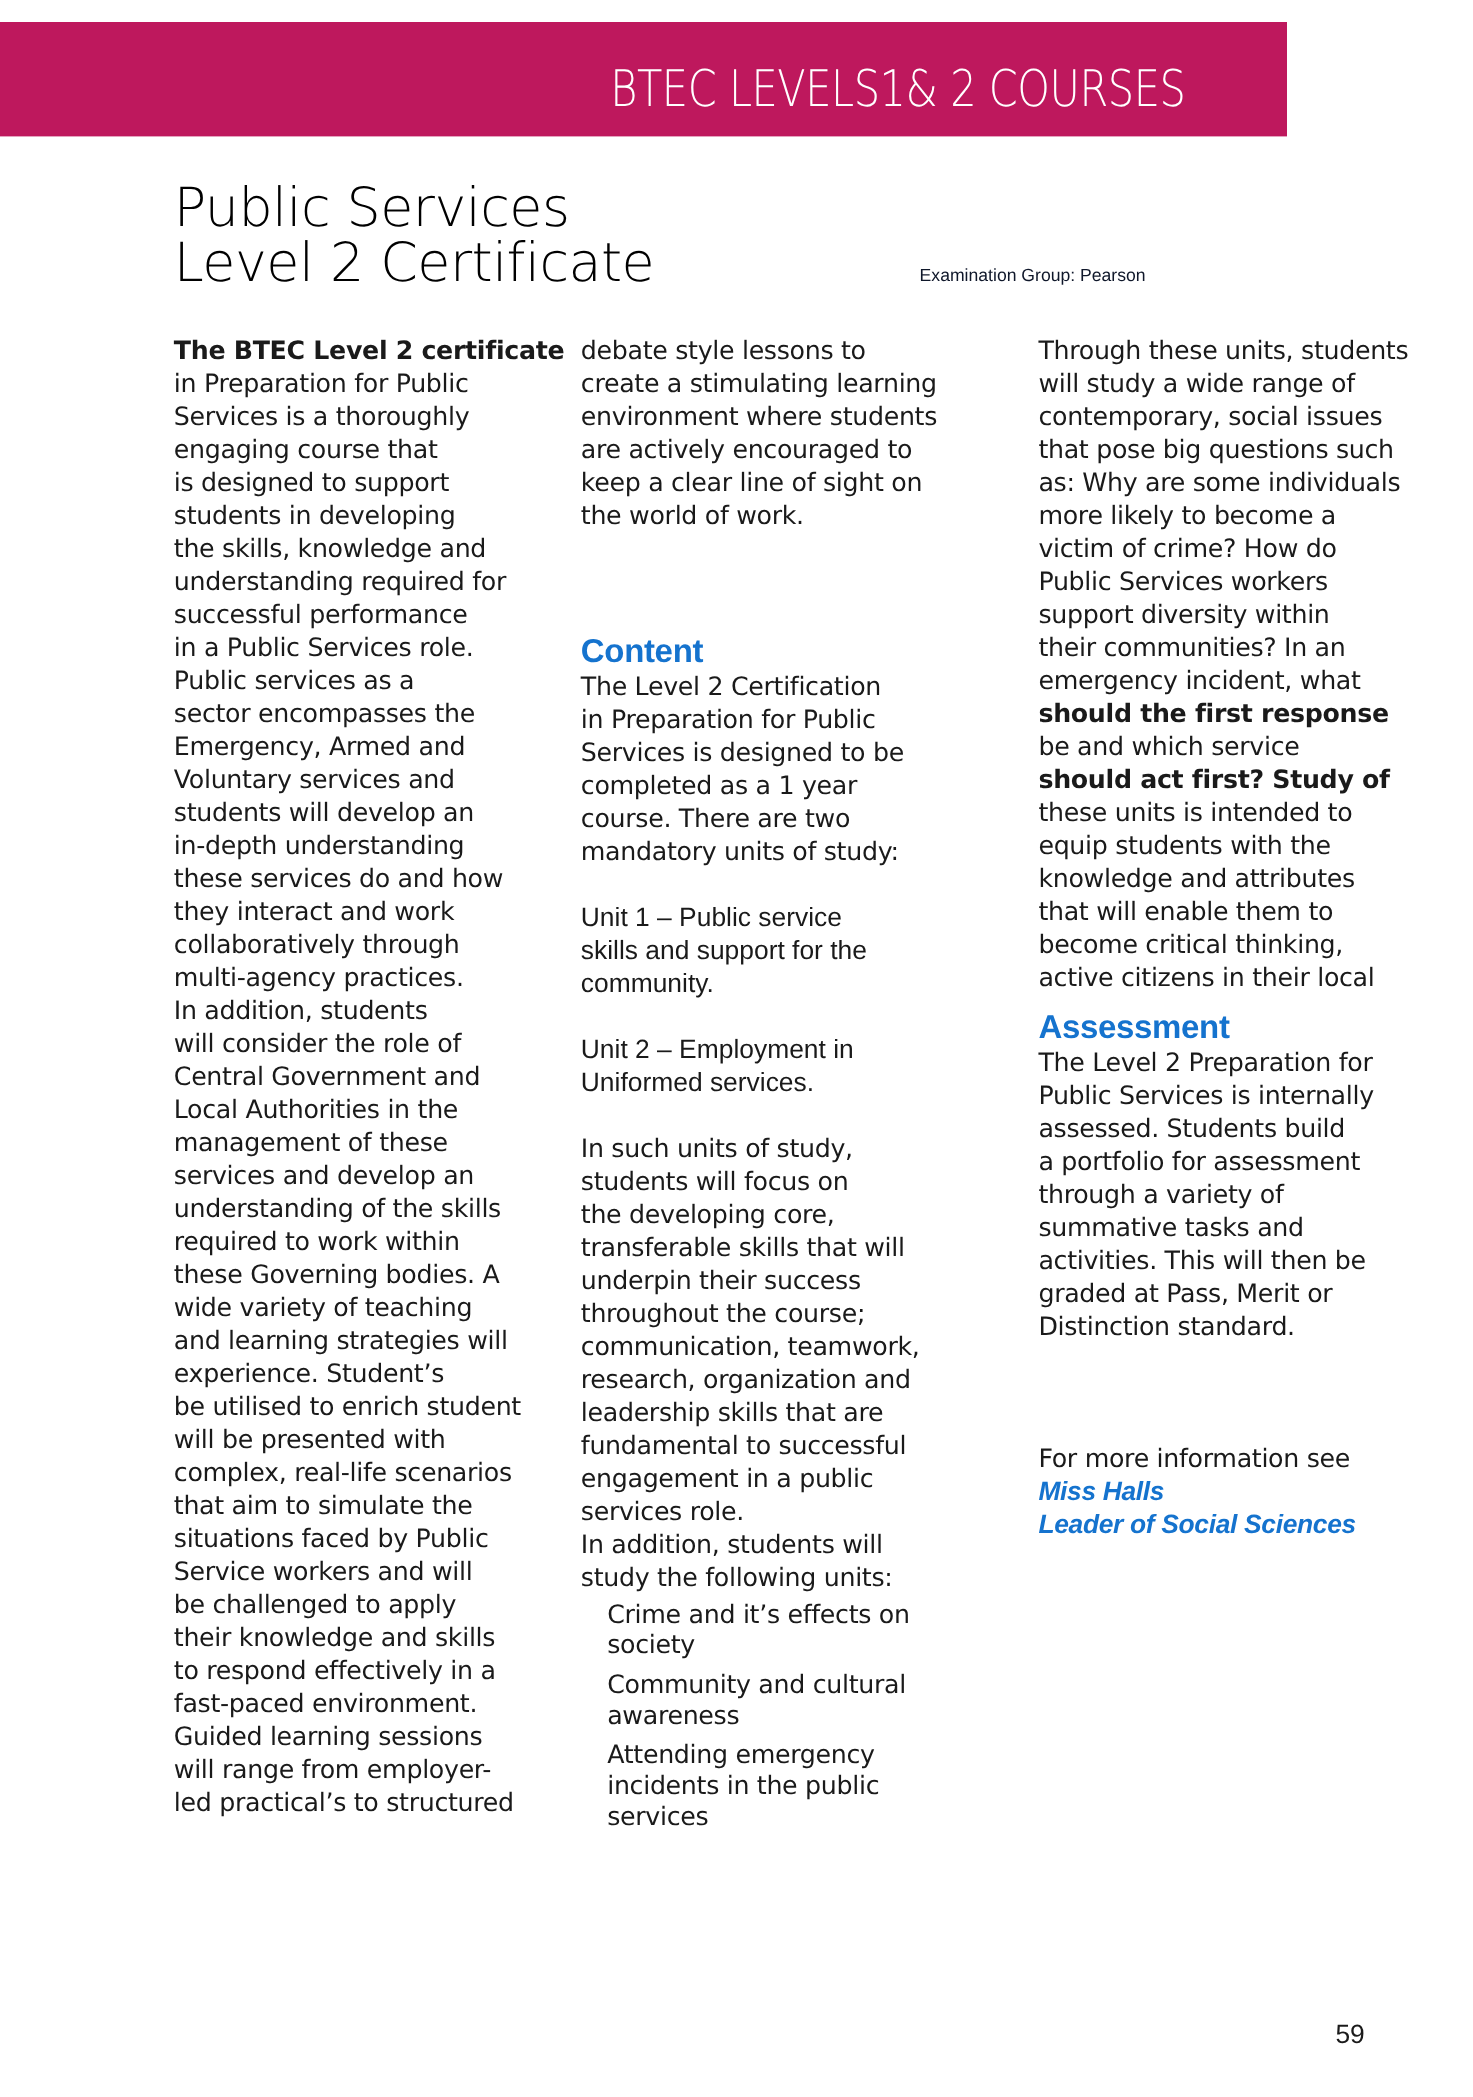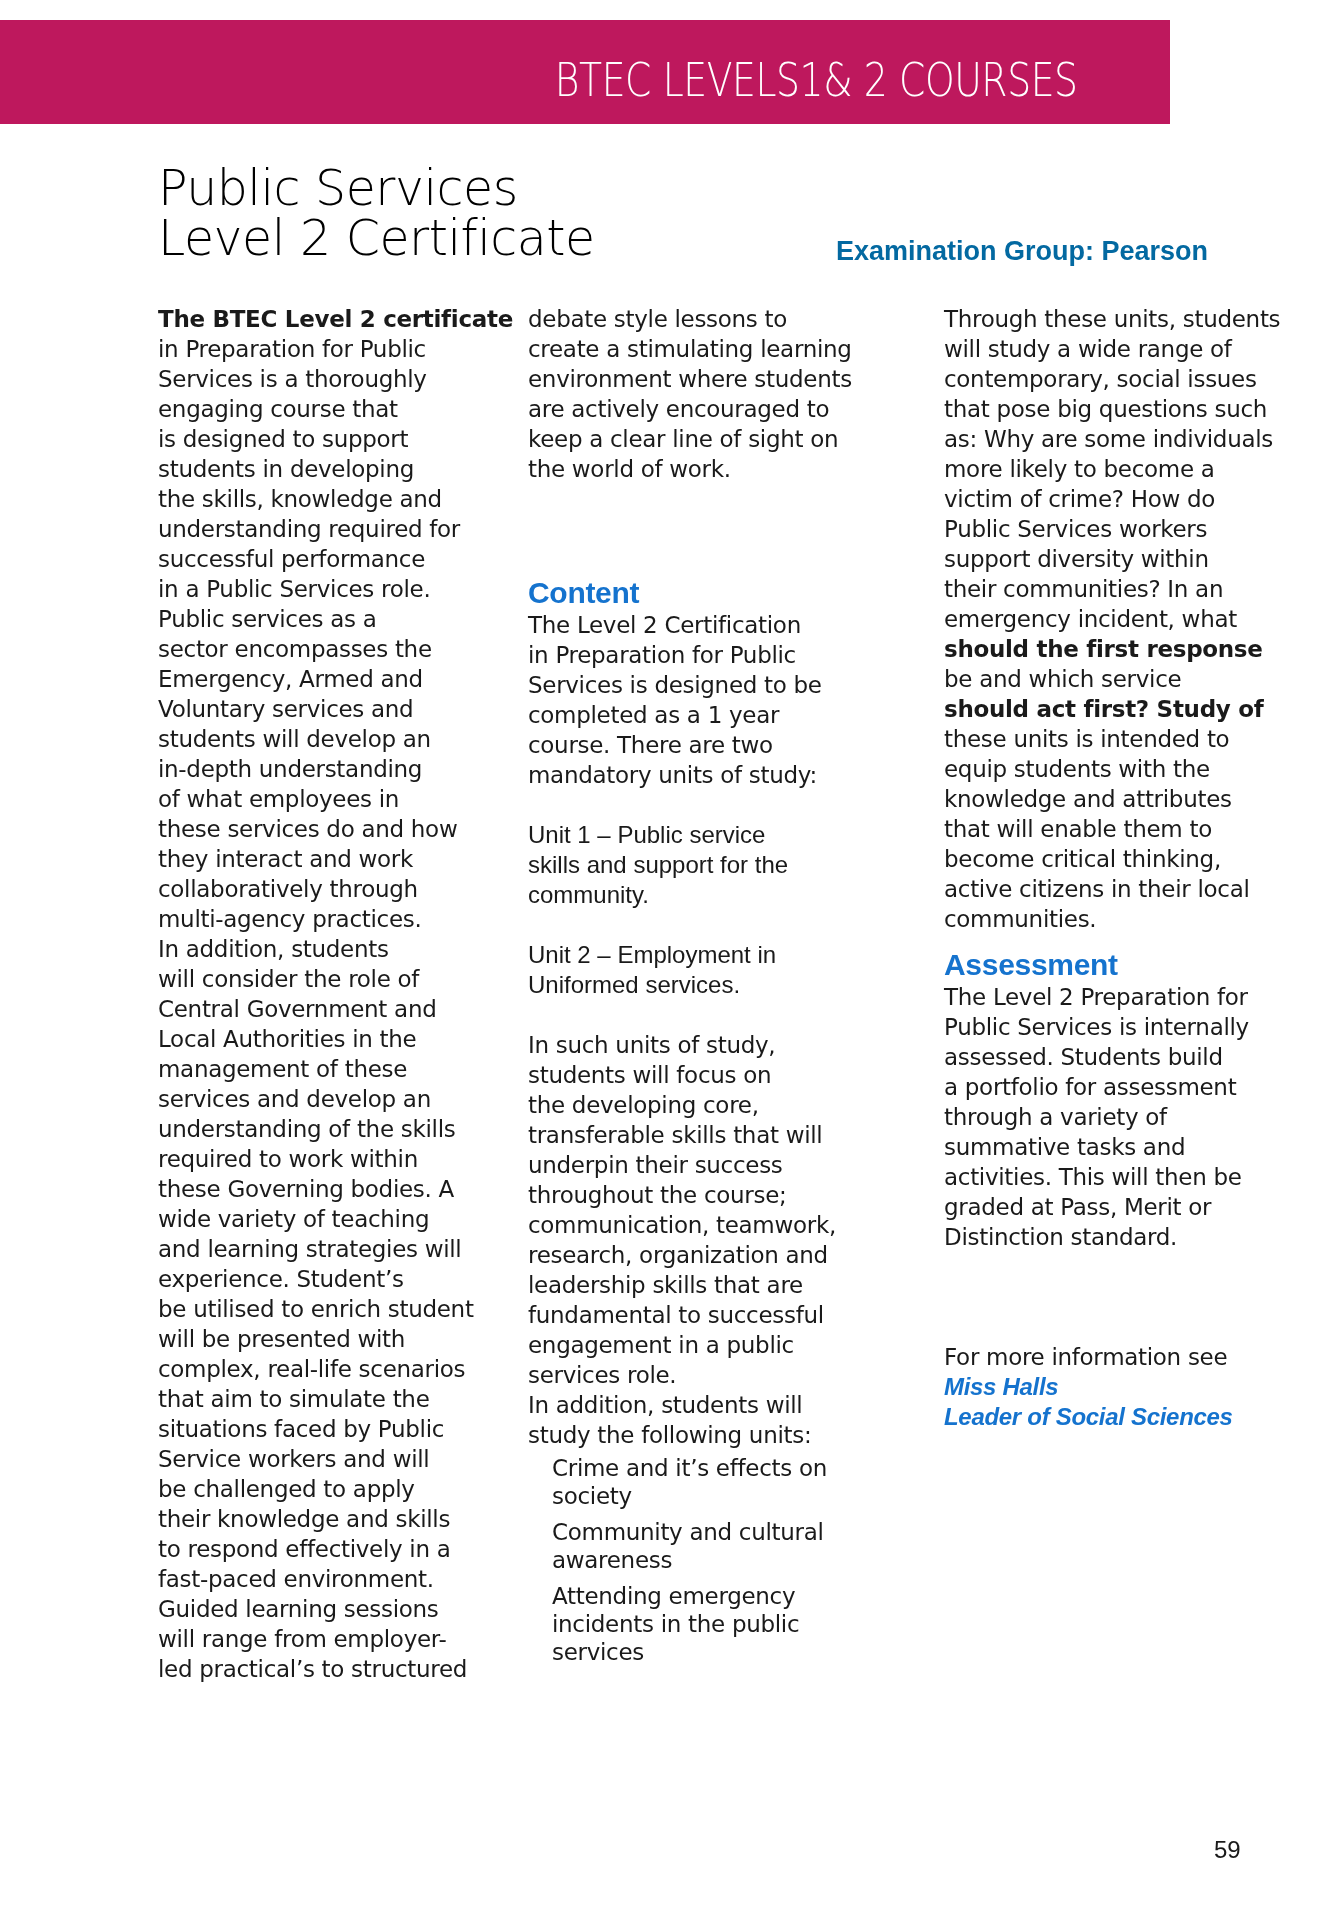--- a/index.html
+++ b/index.html
@@ -46,24 +46,24 @@
       font-weight: 300;
       font-size: 49px;
       line-height: 50px;
       letter-spacing: -0.5px;
     }
     .page-title div { white-space: nowrap; }
     .exam-group {
       position: absolute;
       left: 836px;
       top: 238px;
-      color: #0369a1;
-      font-family: "Liberation Sans", sans-serif;
-      font-weight: bold;
-      font-size: 27px;
+      color: #0f172a;
+      font-family: "Liberation Sans", sans-serif;
+      font-weight: normal;
+      font-size: 16px;
       line-height: 26px;
       white-space: nowrap;
     }
     .col {
       position: absolute;
       top: 304px;
       font-family: "DejaVu Sans", sans-serif;
       font-size: 23px;
       line-height: 30px;
       letter-spacing: -0.3px;
@@ -139,21 +139,20 @@
   <span class="line">the skills, knowledge and</span>
   <span class="line">understanding required for</span>
   <span class="line">successful performance</span>
   <span class="line">in a Public Services role.</span>
   <span class="line">Public services as a</span>
   <span class="line">sector encompasses the</span>
   <span class="line">Emergency, Armed and</span>
   <span class="line">Voluntary services and</span>
   <span class="line">students will develop an</span>
   <span class="line">in-depth understanding</span>
-  <span class="line">of what employees in</span>
   <span class="line">these services do and how</span>
   <span class="line">they interact and work</span>
   <span class="line">collaboratively through</span>
   <span class="line">multi-agency practices.</span>
   <span class="line">In addition, students</span>
   <span class="line">will consider the role of</span>
   <span class="line">Central Government and</span>
   <span class="line">Local Authorities in the</span>
   <span class="line">management of these</span>
   <span class="line">services and develop an</span>
@@ -257,21 +256,20 @@
     <span class="line">emergency incident, what</span>
     <span class="line strong-line">should the first response</span>
     <span class="line">be and which service</span>
     <span class="line strong-line">should act first? Study of</span>
     <span class="line">these units is intended to</span>
     <span class="line">equip students with the</span>
     <span class="line">knowledge and attributes</span>
     <span class="line">that will enable them to</span>
     <span class="line">become critical thinking,</span>
     <span class="line">active citizens in their local</span>
-    <span class="line">communities.</span>
   </div>
   <div style="height:14px"></div>
   <span class="section-heading">Assessment</span>
   <div>
     <span class="line">The Level 2 Preparation for</span>
     <span class="line">Public Services is internally</span>
     <span class="line">assessed. Students build</span>
     <span class="line">a portfolio for assessment</span>
     <span class="line">through a variety of</span>
     <span class="line">summative tasks and</span>

